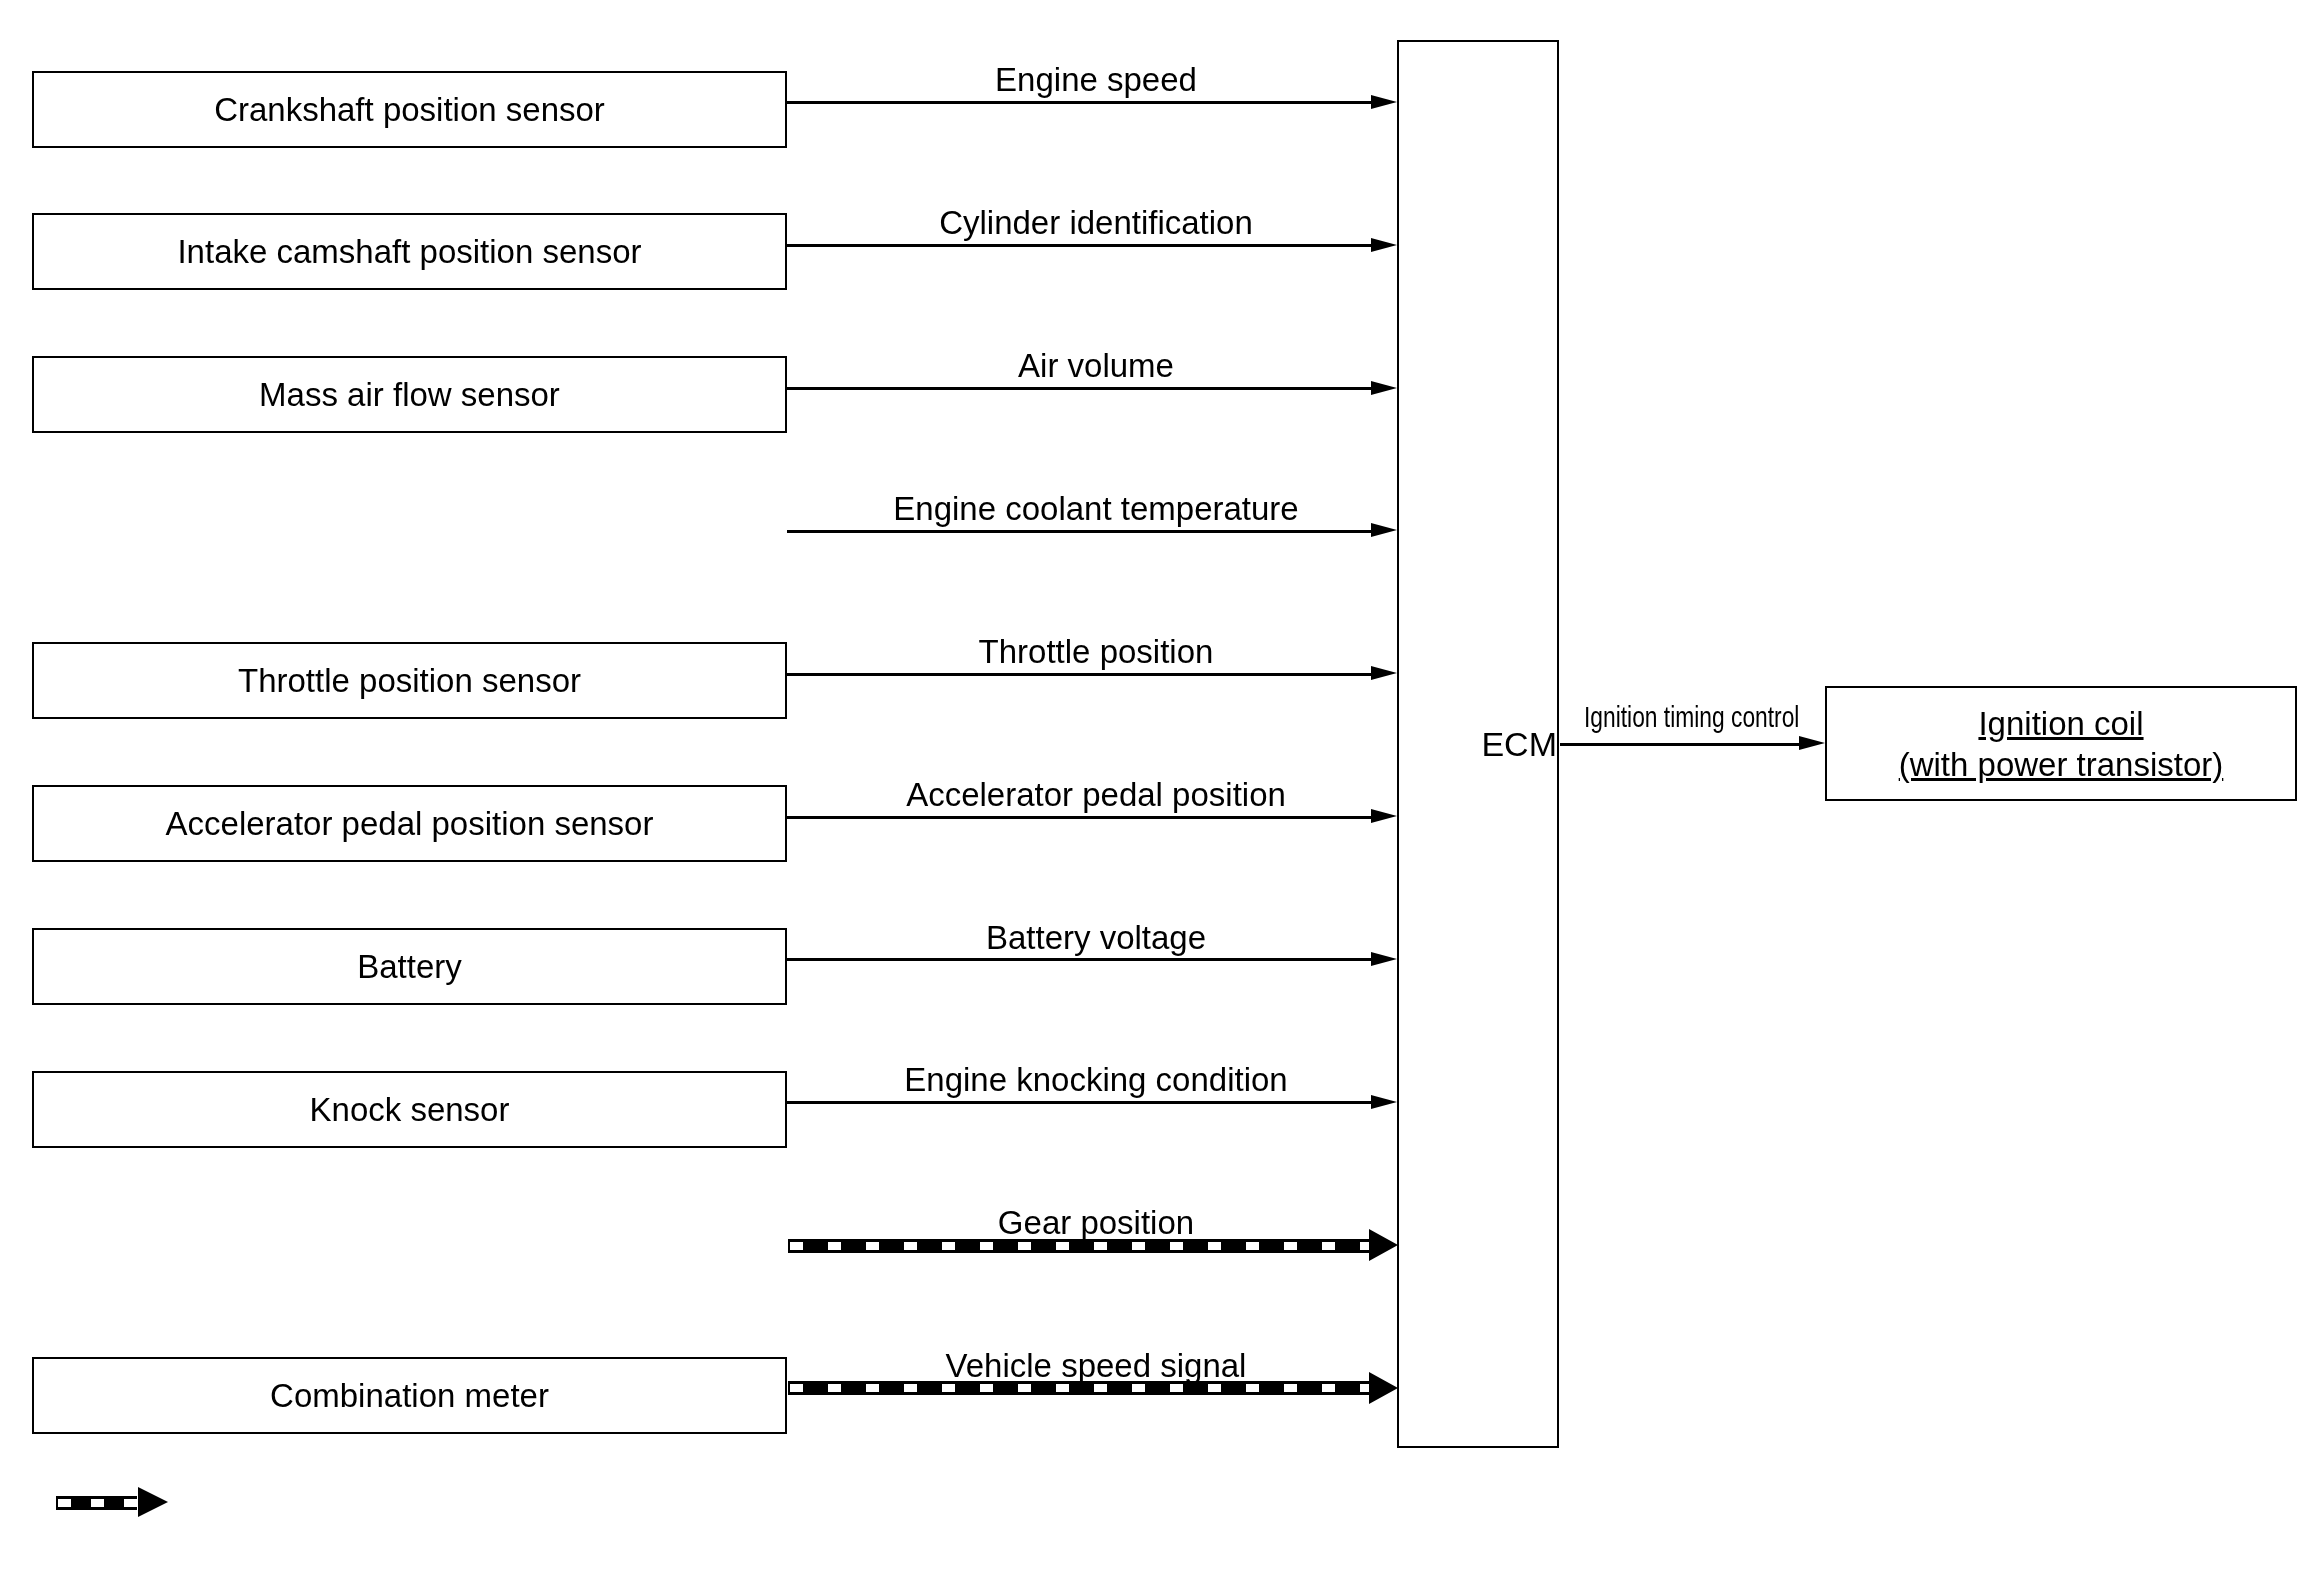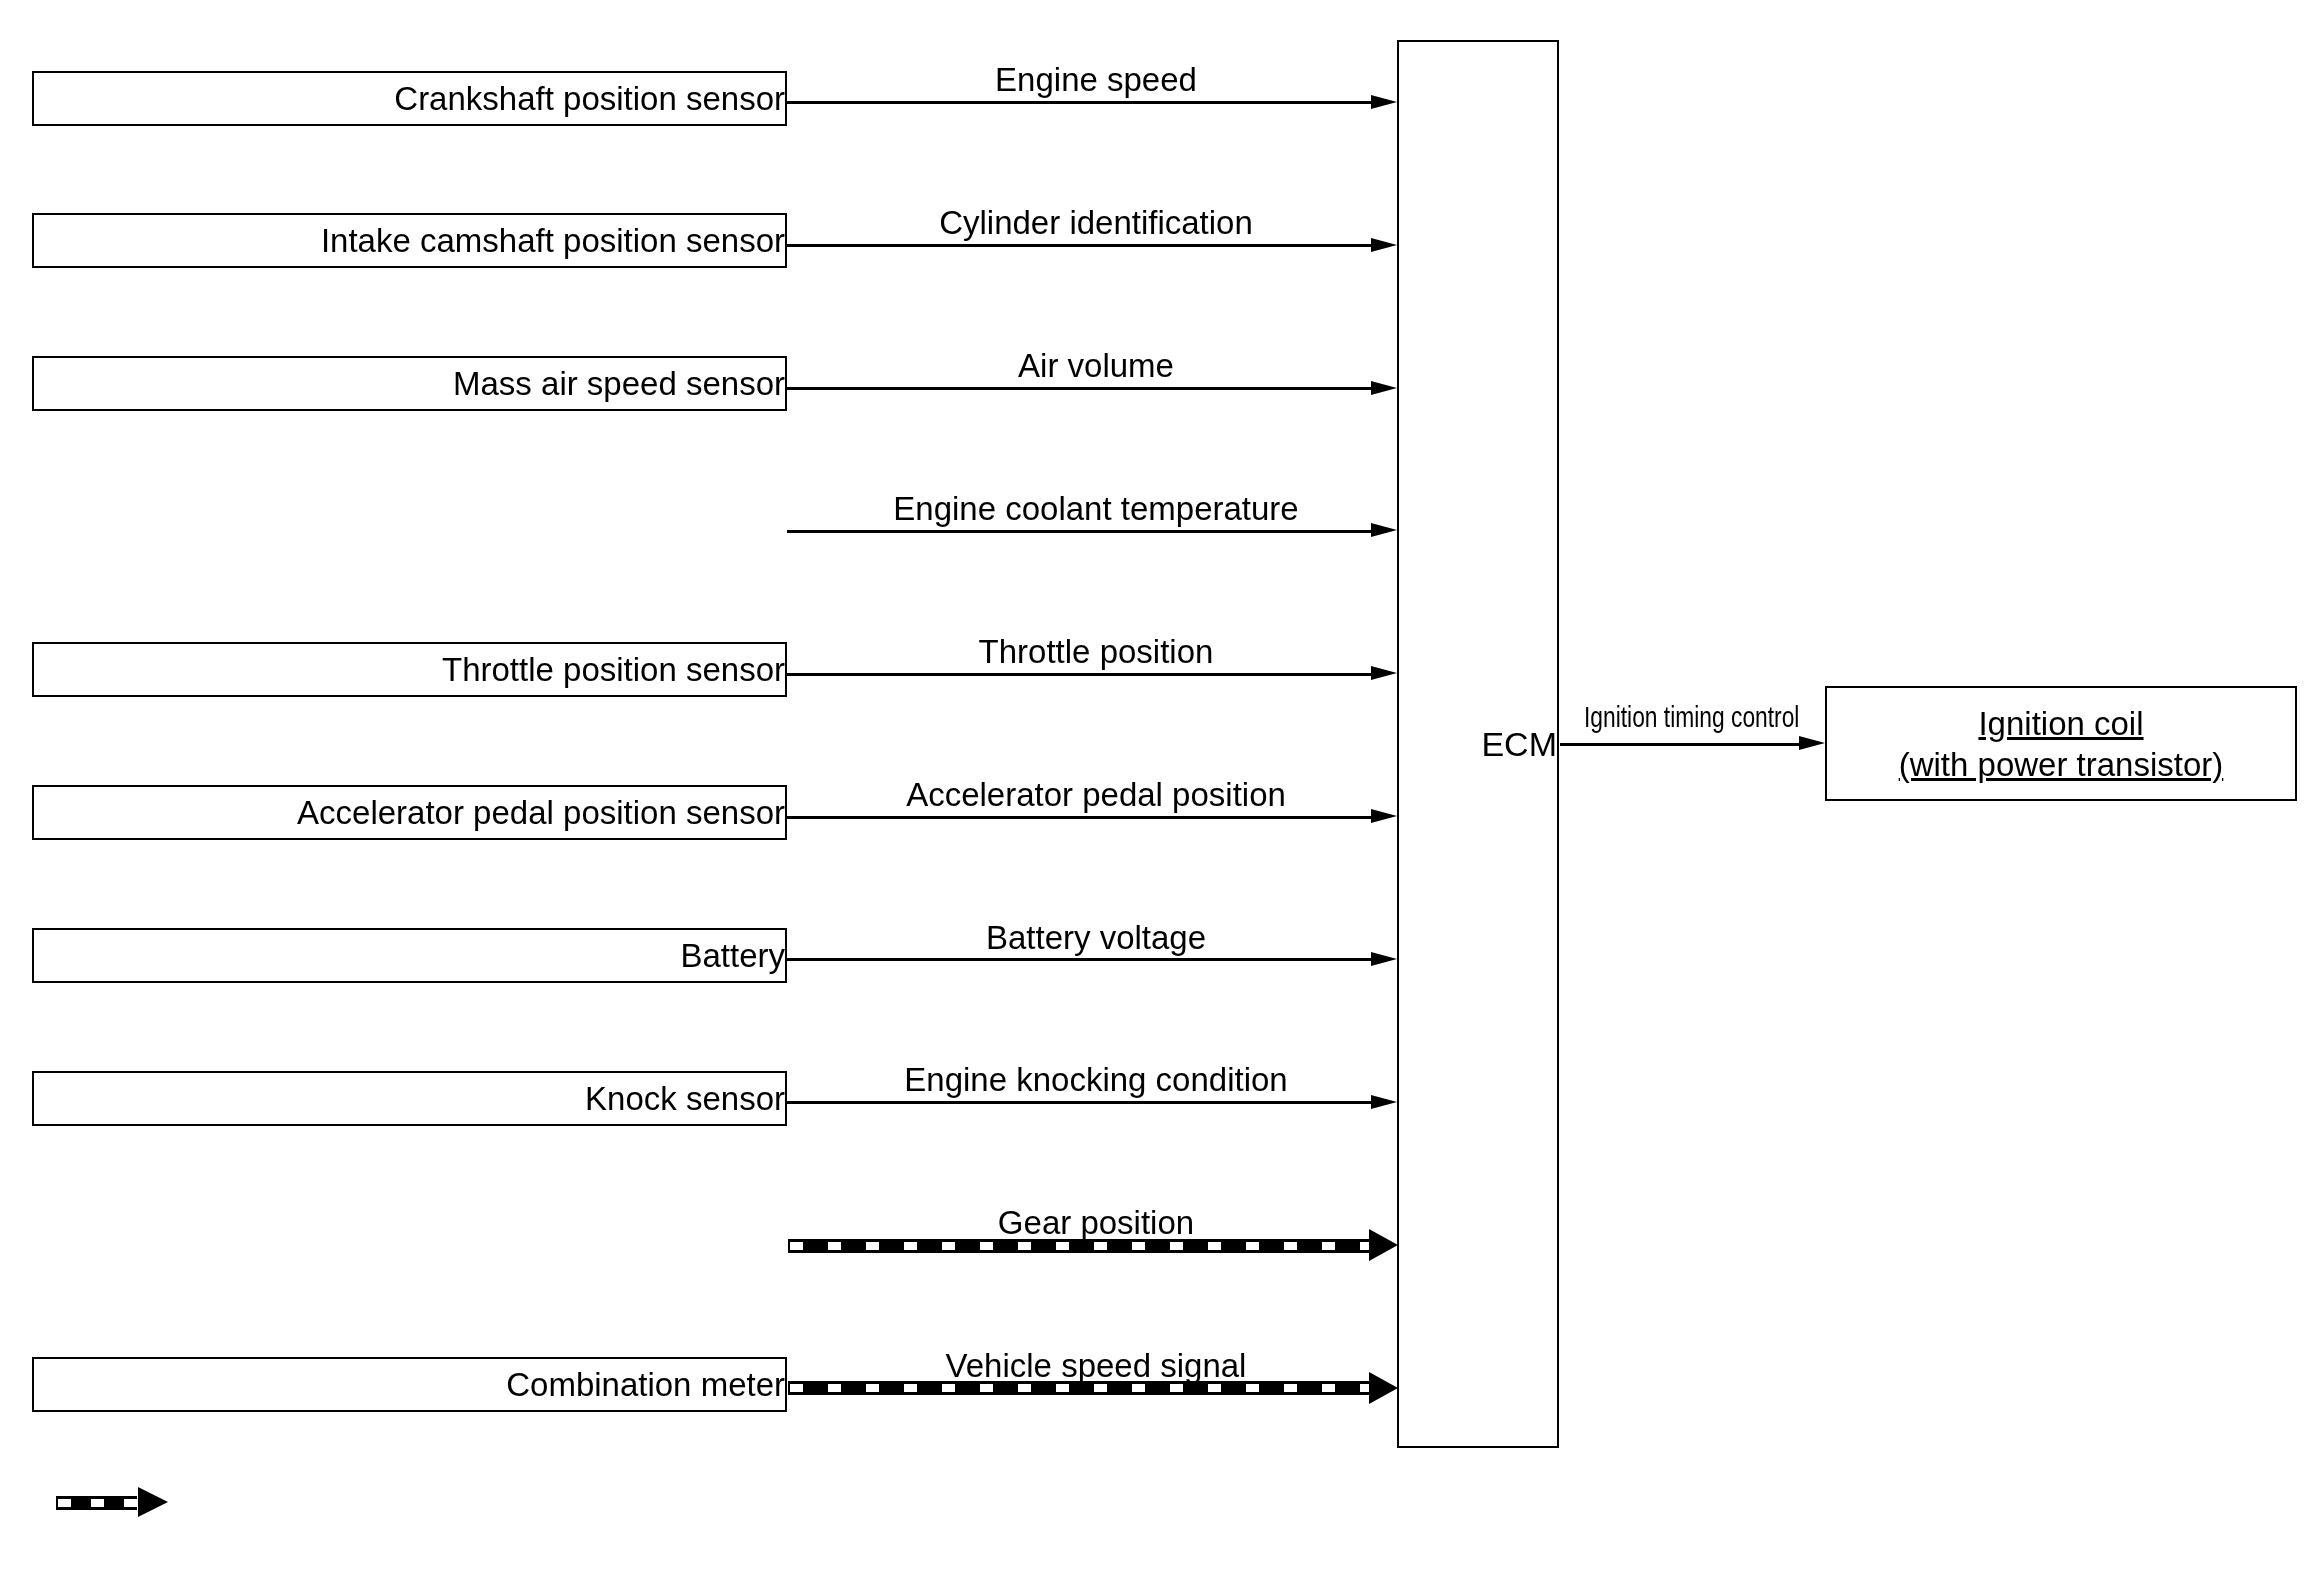--- a/index.html
+++ b/index.html
@@ -1,23 +1,23 @@
 <!DOCTYPE html>
 <html style="font-size:9.2px"><head>
 <meta charset="utf-8">
 <style>
   html,body{margin:0;padding:0;background:#ffffff;}
   body{width:2319px;height:1573px;font-family:"Liberation Sans",sans-serif;color:#000;}
   .canvas{position:relative;width:2319px;height:1573px;background:#fff;overflow:hidden;}
 
   
   .src-box{
-    position:absolute;left:32px;width:755px;height:55px;
+    position:absolute;left:32px;width:755px;height:77px;
     border:2.9px solid #000;box-sizing:border-box;background:#fff;
-    display:flex;align-items:center;justify-content:flex-end;
+    display:flex;align-items:center;justify-content:center;
     font-size:33px;line-height:33px;white-space:nowrap;
   }
 
   
   .arrow-line{position:absolute;left:787px;width:585px;height:2.9px;background:#000;}
   .arrow-head{
     position:absolute;left:1371px;width:0;height:0;
     border-top:7.5px solid transparent;border-bottom:7.5px solid transparent;
     border-left:26.4px solid #000;
   }
@@ -95,21 +95,21 @@
   <div class="arrow-head" style="top:95px"></div>
 
   <div class="src-box" style="top:213px">
       <span>Intake camshaft position sensor</span>
     </div>
   <div class="signal-label" style="top:206px">Cylinder identification</div>
   <div class="arrow-line" style="top:244px"></div>
   <div class="arrow-head" style="top:238px"></div>
 
   <div class="src-box" style="top:356px">
-      <span>Mass air speed sensor</span>
+      <span>Mass air flow sensor</span>
     </div>
   <div class="signal-label" style="top:349px">Air volume</div>
   <div class="arrow-line" style="top:387px"></div>
   <div class="arrow-head" style="top:381px"></div>
 
   <div class="signal-label" style="top:492px">Engine coolant temperature</div>
   <div class="arrow-line" style="top:530px"></div>
   <div class="arrow-head" style="top:523px"></div>
 
   <div class="src-box" style="top:642px">

